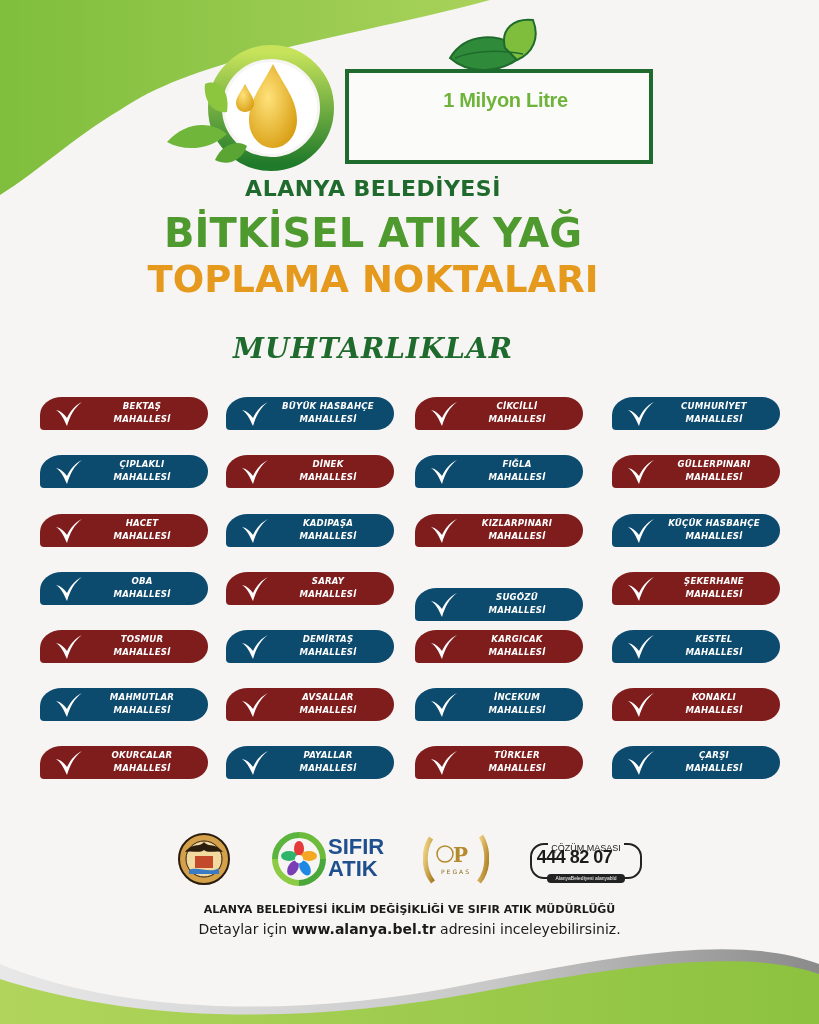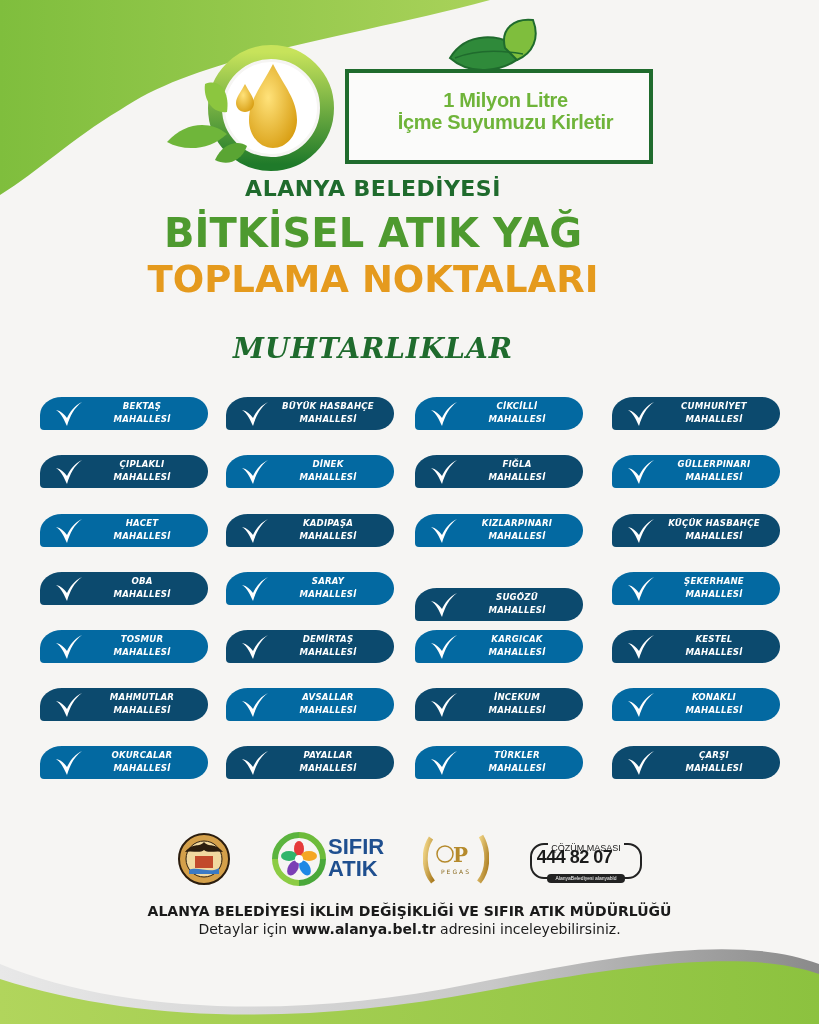--- a/index.html
+++ b/index.html
@@ -32,21 +32,21 @@
   .t-section { top: 332px; color: #1f6b2d; font-size: 28px; font-style: italic; font-family: "DejaVu Serif", serif; letter-spacing: 1px; }
 
   
   .grid { position: absolute; left: 40px; top: 397px; width: 740px; }
   .pill {
     position: absolute; width: 168px; height: 33px;
     border-radius: 22px 18px 18px 4px / 18px 16px 16px 4px;
     display: flex; align-items: center;
     color: #fff; cursor: pointer;
   }
-  .pill.green { background: #0369a1; }
+  .pill.green { background: #7f1d1d; }
   .pill.orange { background: #0c4a6e; }
   .pill .leaf { position: absolute; left: 14px; top: 3px; width: 30px; height: 28px; }
   .pill .label {
     position: absolute; left: 42px; right: 6px; top: 3px;
     text-align: center; font-weight: bold; font-style: italic;
     font-family: "DejaVu Sans", sans-serif;
     font-size: 8.6px; line-height: 13px; letter-spacing: 0.2px;
   }
 
   
@@ -54,21 +54,21 @@
   .logo-sifir { position: absolute; left: 272px; top: 832px; width: 112px; height: 54px; }
   .logo-sifir .txt { position: absolute; left: 56px; top: 4px; color: #1f4f8f; font-family: "Liberation Sans", sans-serif; font-weight: bold; font-size: 22px; line-height: 22px; }
   .logo-pegas { position: absolute; left: 423px; top: 830px; width: 66px; height: 58px; }
   .cozum { position: absolute; left: 530px; top: 836px; width: 112px; height: 48px; }
   .cozum .frame { position: absolute; left: 0; top: 7px; width: 112px; height: 36px; border: 2.5px solid #222; border-radius: 14px; }
   .cozum .cap { position: absolute; left: 0; width: 112px; top: 0; text-align: center; }
   .cozum .cap span { background: #f6f5f3; padding: 0 3px; font-size: 9px; color: #222; font-family: "Liberation Sans", sans-serif; }
   .cozum .num { position: absolute; left: 0; width: 89px; top: 11px; text-align: center; font-size: 18px; font-weight: bold; color: #1b1b1b; font-family: "Liberation Sans", sans-serif; letter-spacing: -0.5px; }
   .cozum .social { position: absolute; left: 17px; top: 38px; width: 78px; height: 9px; background: #222; border-radius: 4px; color: #fff; font-size: 5px; line-height: 9px; text-align: center; font-family: "Liberation Sans", sans-serif; }
 
-  .footer-title { position: absolute; top: 903px; left: 0; width: 819px; text-align: center; font-weight: bold; font-size: 14px; color: #1a1a1a; font-family: "DejaVu Sans", sans-serif; }
+  .footer-title { position: absolute; top: 903px; left: 0; width: 819px; text-align: center; font-weight: bold; font-size: 11px; color: #1a1a1a; font-family: "DejaVu Sans", sans-serif; }
   .footer-sub { position: absolute; top: 921px; left: 0; width: 819px; text-align: center; font-size: 14px; color: #1a1a1a; font-family: "DejaVu Sans", sans-serif; }
   .footer-sub b { font-weight: bold; }
 </style>
 </head>
 <body>
 
 <svg class="bg-top" viewBox="0 0 819 200" preserveAspectRatio="none">
   <defs>
     <linearGradient id="gtop" x1="0" y1="0" x2="1" y2="0">
       <stop offset="0" stop-color="#7fbe3d"></stop>
@@ -114,21 +114,20 @@
 </svg>
 
 <svg class="slogan-leaf" viewBox="0 0 100 65">
   <path d="M5,40 C20,15 55,12 80,35 C60,55 25,58 5,40 Z" fill="#2f8a3a" stroke="#1f6b2d" stroke-width="2"></path>
   <path d="M60,30 C55,10 70,0 88,2 C95,20 88,35 72,42 Z" fill="#7fbe3d" stroke="#1f6b2d" stroke-width="2"></path>
   <path d="M10,40 C30,32 55,32 78,36" stroke="#1f6b2d" stroke-width="1.5" fill="none"></path>
 </svg>
 
 <div class="slogan-box">
   <div class="l2">1 Milyon Litre</div>
-  <div class="l3">İçme Suyumuzu Kirletir</div>
 </div>
 
 <div class="title-block t-org">ALANYA BELEDİYESİ</div>
 <div class="title-block t-main1">BİTKİSEL ATIK YAĞ</div>
 <div class="title-block t-main2">TOPLAMA NOKTALARI</div>
 <div class="title-block t-section">MUHTARLIKLAR</div>
 
 <div class="grid" id="grid">
     <div class="pill green" style="left: 0px; top: 0px;">
       <svg class="leaf" viewBox="0 0 30 28">

